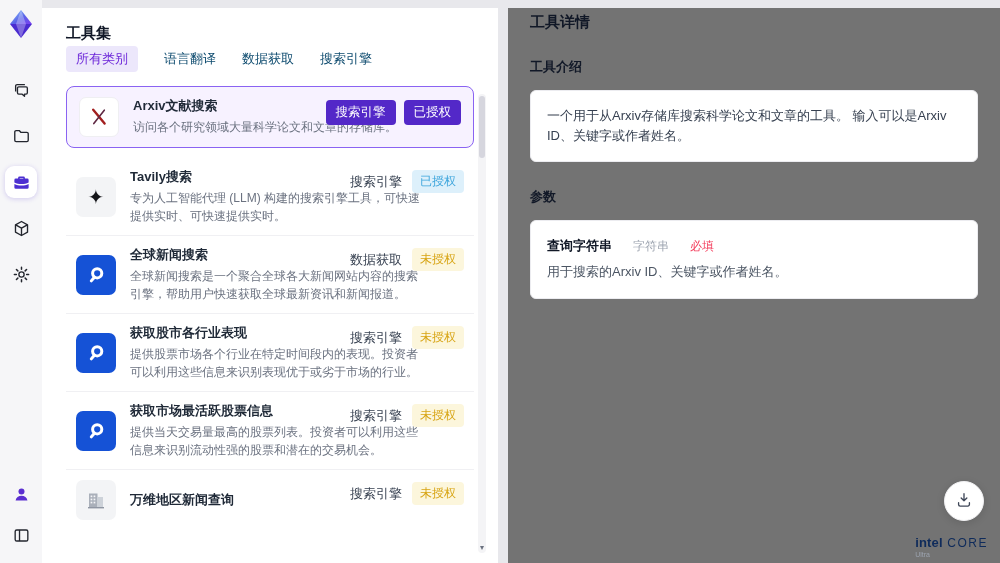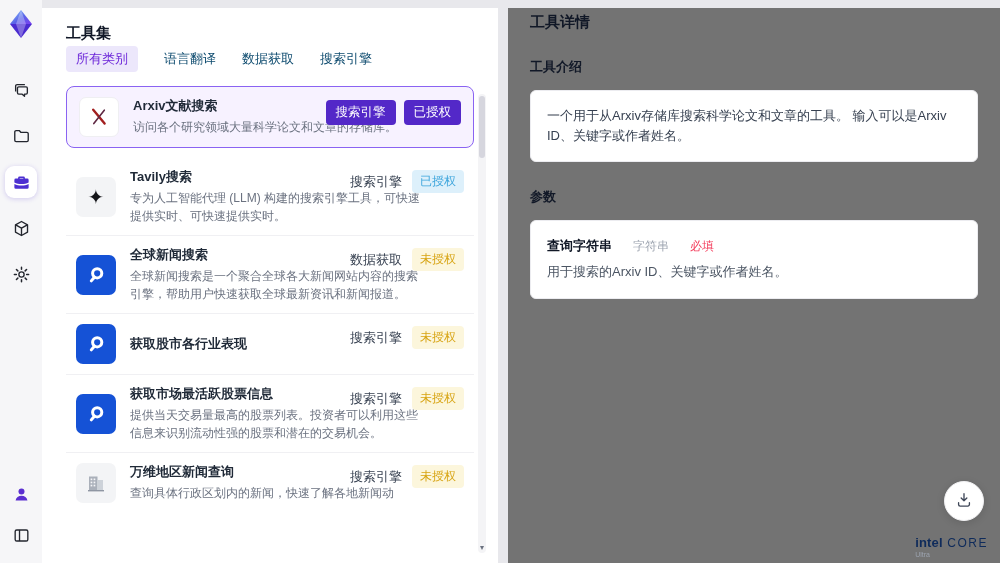--- a/index.html
+++ b/index.html
@@ -220,20 +220,21 @@
   </div>
         <div class="tool-row divided">
     <div class="tool-icon bg-blue">
             <svg viewBox="0 0 24 24">
               <circle cx="13.2" cy="10.3" r="4.6" fill="none" stroke="#fff" stroke-width="3"></circle>
               <path d="M10.4 14.2L7.3 17.9" stroke="#fff" stroke-width="3" stroke-linecap="round"></path>
             </svg>
           </div>
     <div class="tool-main">
       <div class="tool-title">获取股市各行业表现</div>
+      <div class="tool-desc">提供股票市场各个行业在特定时间段内的表现。投资者可以利用这些信息来识别表现优于或劣于市场的行业。</div>
     </div>
     <div class="row-tags">
       <span class="cat">搜索引擎</span>
       <span class="auth unauthorized">未授权</span>
     </div>
   </div>
         <div class="tool-row divided">
     <div class="tool-icon bg-blue">
             <svg viewBox="0 0 24 24">
               <circle cx="13.2" cy="10.3" r="4.6" fill="none" stroke="#fff" stroke-width="3"></circle>
@@ -260,21 +261,20 @@
                 <rect x="6.6" y="10.6" width="1.7" height="1.7"></rect>
                 <rect x="9.6" y="10.6" width="1.7" height="1.7"></rect>
                 <rect x="6.6" y="13.7" width="1.7" height="1.7"></rect>
                 <rect x="9.6" y="13.7" width="1.7" height="1.7"></rect>
               </g>
               <rect x="4" y="19" width="16" height="1.4" fill="#8f96a3"></rect>
             </svg>
           </div>
     <div class="tool-main">
       <div class="tool-title">万维地区新闻查询</div>
-      <div class="tool-desc">查询具体行政区划内的新闻，快速了解各地新闻动</div>
     </div>
     <div class="row-tags">
       <span class="cat">搜索引擎</span>
       <span class="auth unauthorized">未授权</span>
     </div>
   </div>
       </div>
     <div class="scrollbar">
       <div class="scroll-thumb"></div>
       <div class="scroll-arrow">▾</div>

